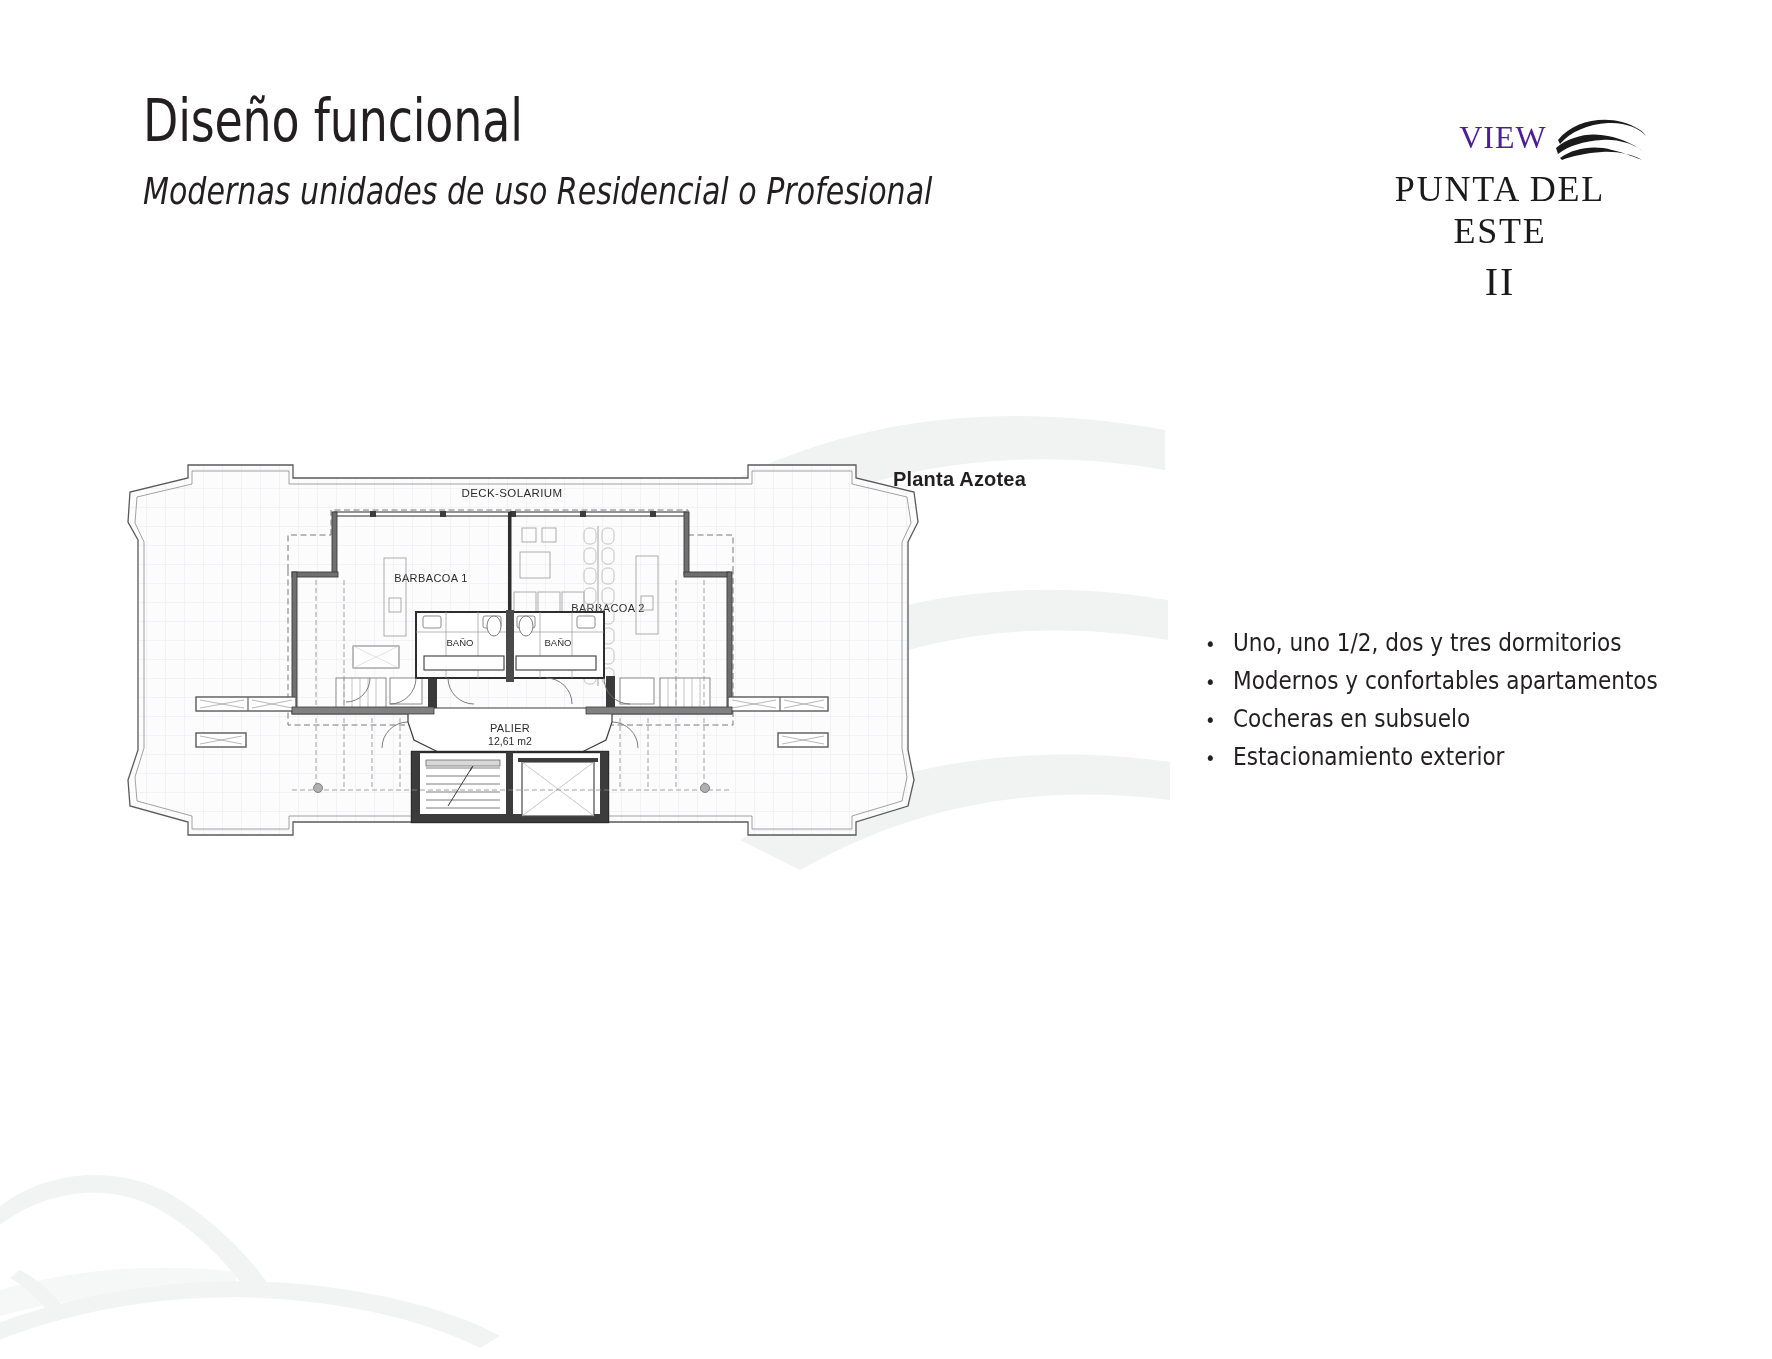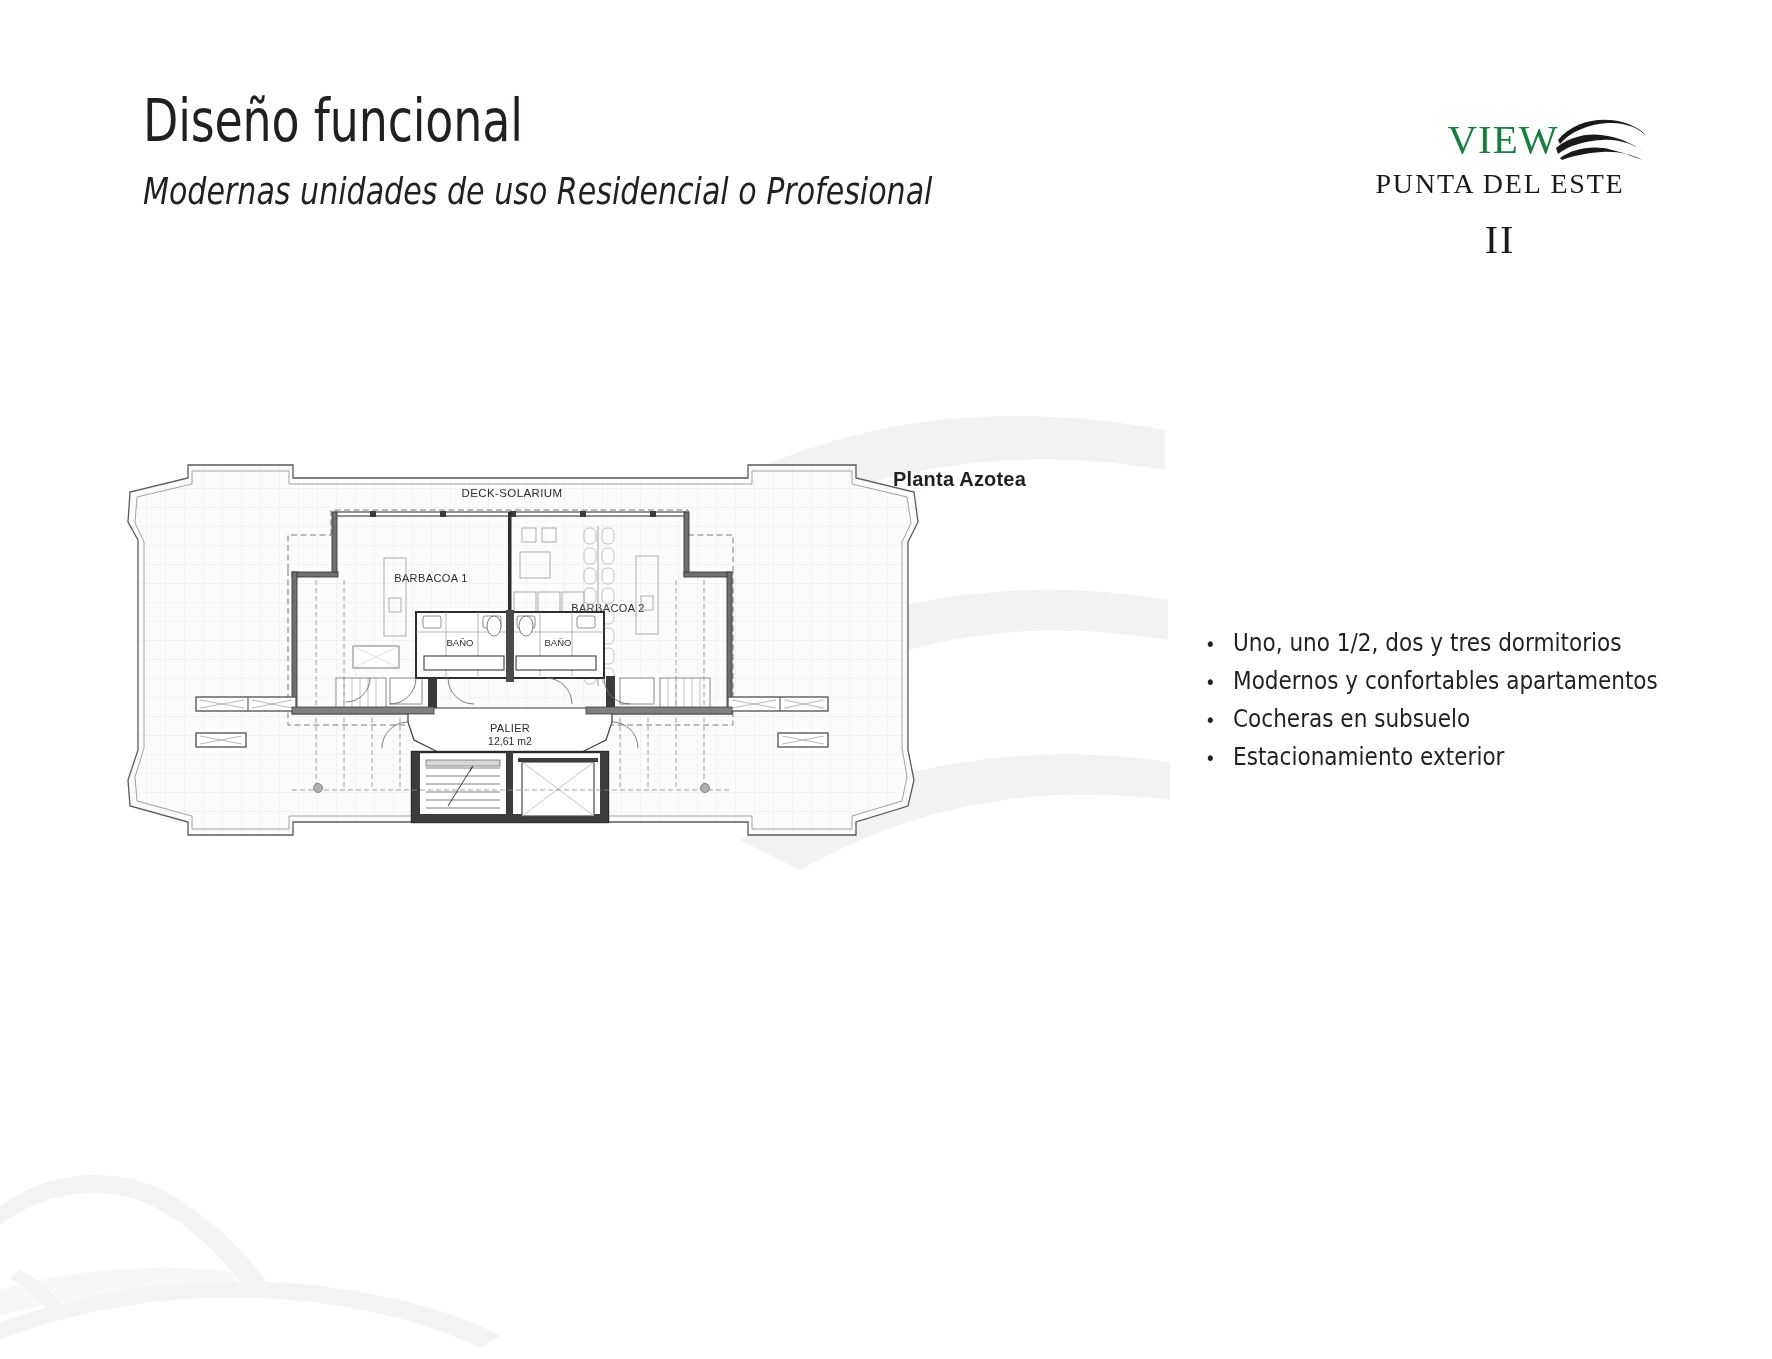--- a/index.html
+++ b/index.html
@@ -72,51 +72,51 @@
   }
   .brand-wordmark-row {
     position: relative;
     height: 72px;
     display: flex;
     align-items: flex-start;
     justify-content: center;
   }
   .brand-word {
     font-family: "Liberation Serif", "DejaVu Serif", serif;
-    font-size: 59px;
+    font-size: 46px;
     line-height: 66px;
     letter-spacing: 1px;
-    color: #15803d;
+    color: #4c1d95;
     font-variant: small-caps;
     text-transform: lowercase;
   }
   .brand-word::first-letter { font-size: 1em; }
   .brand-swoosh {
     position: absolute;
     right: 10px;
     top: 12px;
     width: 92px;
     height: 48px;
   }
   .brand-sub {
     font-family: "Liberation Serif", "DejaVu Serif", serif;
-    font-size: 28px;
+    font-size: 36px;
     letter-spacing: 1.8px;
     color: #1a1a1a;
     text-transform: uppercase;
     margin-top: -4px;
     padding-right: 6px;
     text-align: center;
   }
   .brand-numeral {
     font-family: "Liberation Serif", "DejaVu Serif", serif;
     font-size: 40px;
     letter-spacing: 2px;
     color: #1a1a1a;
-    margin-top: 16px;
+    margin-top: 6px;
     padding-right: 6px;
   }
 
   
   .plan-caption {
     position: absolute;
     left: 893px;
     top: 468px;
     font-family: Liberation Sans, sans-serif;
     font-size: 20px;

